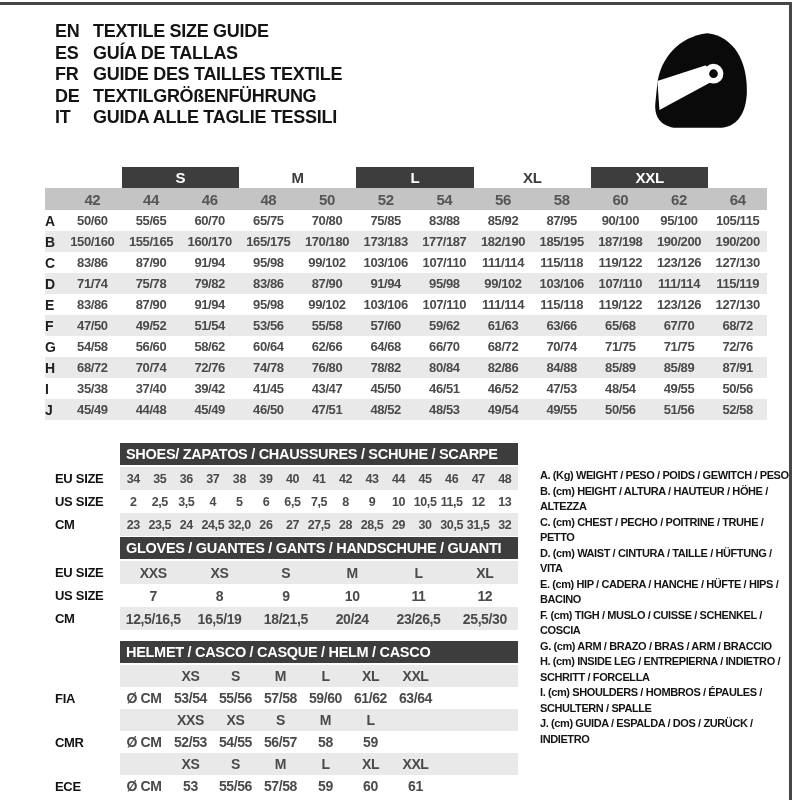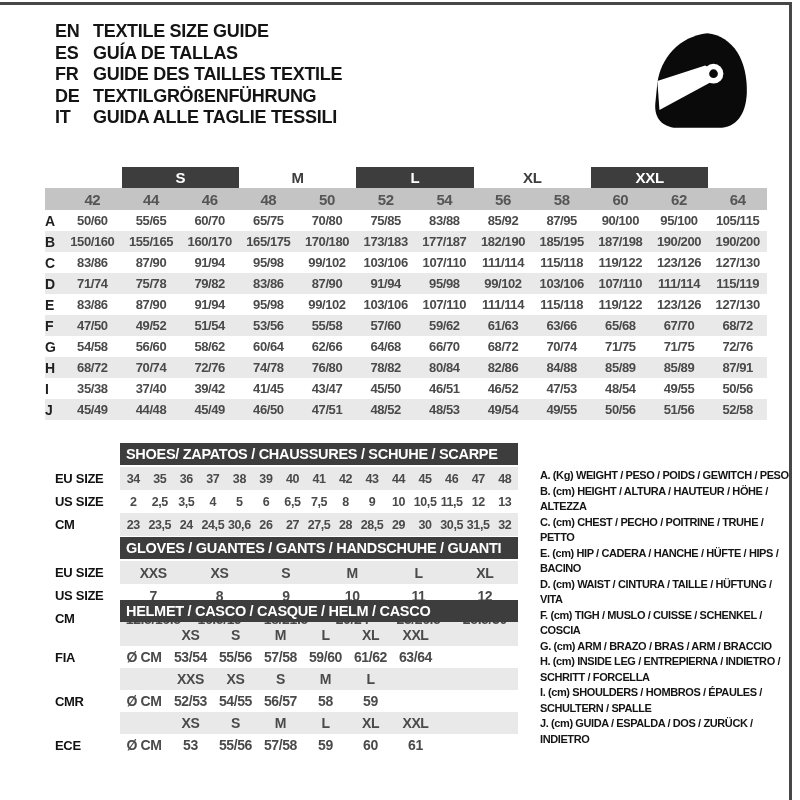--- a/index.html
+++ b/index.html
@@ -34,21 +34,21 @@
           font-weight:bold; font-size:13px; color:#4a4a4a; letter-spacing:-0.4px; white-space:nowrap; }
   .num-row .cell { font-size:15px; color:#555; }
   .data-row { height:21px; }
   .data-row.shaded { background:#e9e9e9; }
   .row-key { display:flex; align-items:center; font-weight:bold; font-size:14px; color:#1f1f1f; }
 
   
   .sub { position:absolute; left:55px; width:463px; }
   .shoes  { top:443px; }
   .gloves { top:537px; }
-  .helmet-tbl { top:600px; }
+  .helmet-tbl { top:641px; }
   .sub-header { margin-left:65px; height:22px; margin-bottom:2px; background:#3d3d3d; color:#fff;
                 display:flex; align-items:center; padding-left:6px; box-sizing:border-box;
                 font-weight:bold; font-size:14.5px; letter-spacing:-0.3px; }
   .sub-row { display:flex; height:23px; }
   .helmet-tbl .sub-row { height:22px; }
   .sub-label { width:65px; display:flex; align-items:center;
                font-weight:bold; font-size:13px; color:#111; letter-spacing:-0.3px; }
   .sub-band { flex:1; display:grid; }
   .sub-band.shaded { background:#e9e9e9; }
   .shoes-band  { grid-template-columns:repeat(15, 1fr); }
@@ -320,21 +320,21 @@
             <div class="cell">13</div>
           </div>
         </div>
         <div class="sub-row">
           <div class="sub-label">CM</div>
           <div class="sub-band shoes-band shaded">
             <div class="cell">23</div>
             <div class="cell">23,5</div>
             <div class="cell">24</div>
             <div class="cell">24,5</div>
-            <div class="cell">30,6</div>
+            <div class="cell">32,0</div>
             <div class="cell">26</div>
             <div class="cell">27</div>
             <div class="cell">27,5</div>
             <div class="cell">28</div>
             <div class="cell">28,5</div>
             <div class="cell">29</div>
             <div class="cell">30</div>
             <div class="cell">30,5</div>
             <div class="cell">31,5</div>
             <div class="cell">32</div>
@@ -457,21 +457,21 @@
             <div class="cell">61</div>
           </div>
         </div>
       </div>
   </div>
 
   <div class="legend">
       <div class="legend-line">A. (Kg) WEIGHT / PESO / POIDS / GEWITCH / PESO</div>
       <div class="legend-line">B. (cm) HEIGHT / ALTURA / HAUTEUR / HÖHE / ALTEZZA</div>
       <div class="legend-line">C. (cm) CHEST / PECHO / POITRINE / TRUHE / PETTO</div>
+      <div class="legend-line">D. (cm) WAIST / CINTURA / TAILLE / HÜFTUNG / VITA</div>
       <div class="legend-line">E. (cm) HIP / CADERA / HANCHE / HÜFTE / HIPS / BACINO</div>
-      <div class="legend-line">D. (cm) WAIST / CINTURA / TAILLE / HÜFTUNG / VITA</div>
       <div class="legend-line">F. (cm) TIGH / MUSLO / CUISSE / SCHENKEL / COSCIA</div>
       <div class="legend-line">G. (cm) ARM / BRAZO / BRAS / ARM / BRACCIO</div>
       <div class="legend-line">H. (cm) INSIDE LEG / ENTREPIERNA / INDIETRO / SCHRITT / FORCELLA</div>
       <div class="legend-line">I. (cm) SHOULDERS / HOMBROS / ÉPAULES / SCHULTERN / SPALLE</div>
       <div class="legend-line">J. (cm) GUIDA / ESPALDA / DOS / ZURÜCK / INDIETRO</div>
     </div>
 </div>
 
 </body></html>

